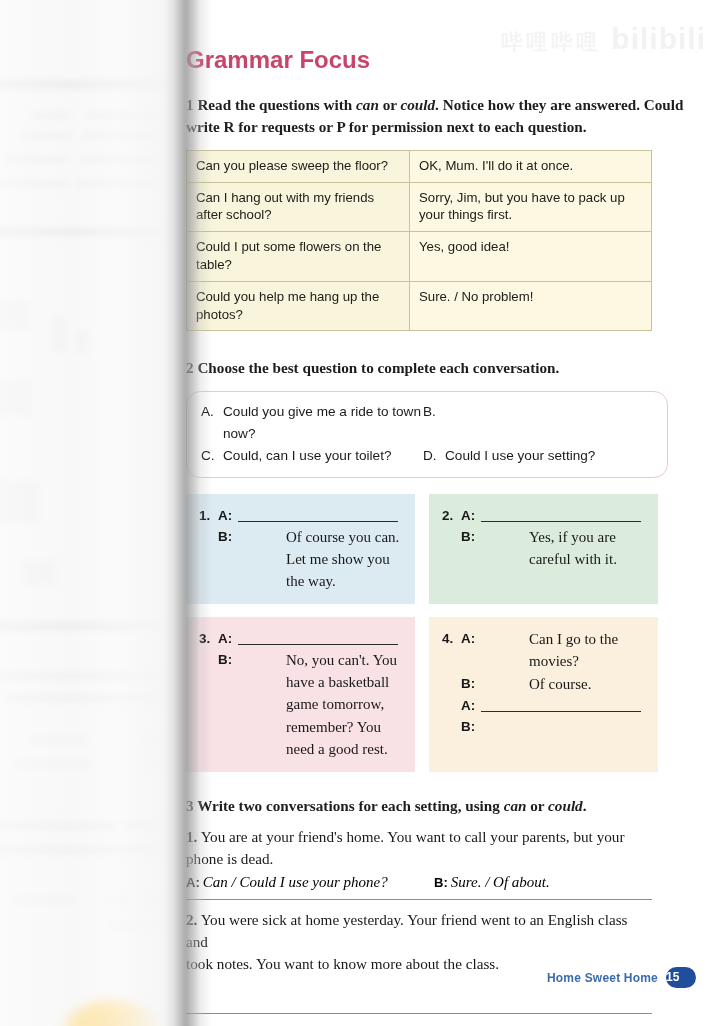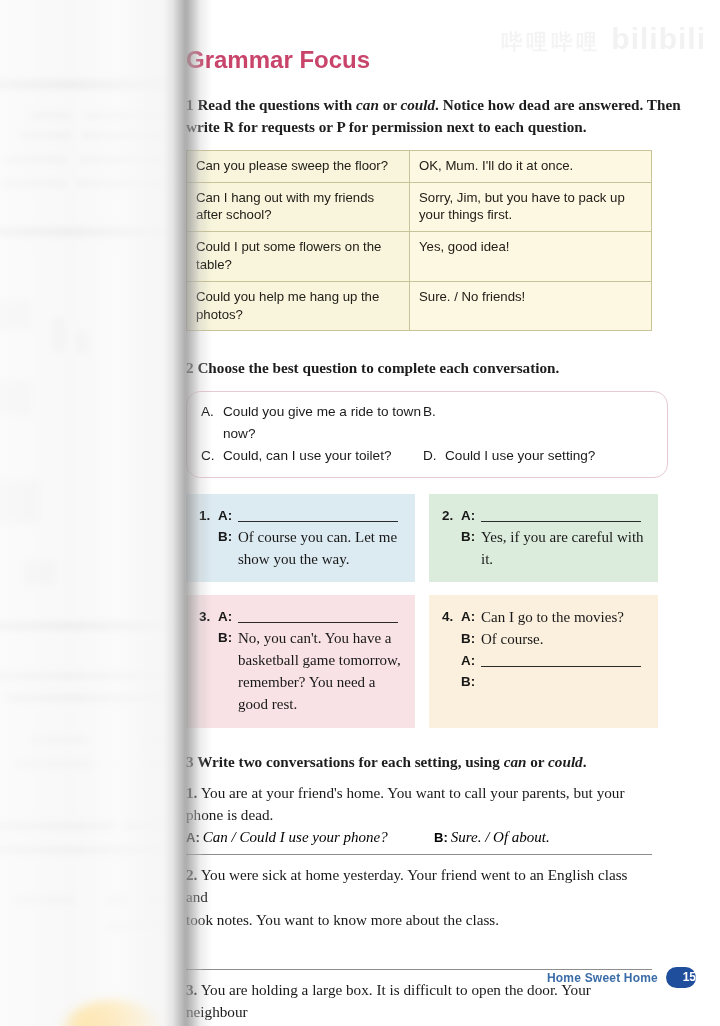--- a/index.html
+++ b/index.html
@@ -160,21 +160,21 @@
   .ln .no{
     font-family:"Liberation Sans", sans-serif;
     font-weight:700;font-size:13.4px;
     flex:0 0 19px;padding-top:1px;
   }
   .ln .spk{
     font-family:"Liberation Sans", sans-serif;
     font-weight:700;font-size:13.4px;
     flex:0 0 20px;padding-top:1px;
   }
-  .ln .txt{flex:1;}
+  .ln .txt{flex:1;margin-left:48px;}
   .ln .blank{
     flex:1;border-bottom:1.4px solid #2b2b2b;
     height:14px;margin-top:2px;margin-right:4px;
   }
   .ln.ind{padding-left:19px;}
 
   
   .ex{margin-left:94px;width:466px;}
   .ex p{
     margin:0;
@@ -200,21 +200,21 @@
   }
   .footer .label{
     font-size:12px;font-weight:700;color:#3a6ca8;
     vertical-align:middle;margin-right:8px;letter-spacing:.2px;
   }
   .footer .pill{
     display:inline-block;vertical-align:middle;
     width:30px;height:21px;border-radius:11px;
     background:#1f4e9c;color:#ffffff;
     font-size:12px;font-weight:700;
-    line-height:21px;text-align:right;
+    line-height:21px;text-align:left;
   }
 </style>
 </head>
 <body>
 
 <div id="facing-page">
   <div class="bleed" style="left:-8px;top:80px;width:196px;height:9px;"></div>
   <div class="bleed soft" style="left:30px;top:112px;width:40px;height:7px;"></div>
   <div class="bleed soft" style="left:86px;top:112px;width:96px;height:7px;"></div>
   <div class="bleed soft" style="left:20px;top:132px;width:52px;height:7px;"></div>
@@ -262,42 +262,42 @@
 
   <div id="page-inner">
 
     <div class="title-row">
       <h1 class="sec-title">Grammar Focus</h1>
     </div>
 
     <div style="height:22px"></div>
     <div class="instr">
       <span class="num">1</span>
-      <span>Read the questions with </span><i>can</i><span> or </span><i>could</i><span>. Notice how dead are answered. Then</span><br>
+      <span>Read the questions with </span><i>can</i><span> or </span><i>could</i><span>. Notice how they are answered. Could</span><br>
       <span>write R for requests or P for permission next to each question.</span>
     </div>
 
     <div style="height:11px"></div>
     <table class="qa">
       <tbody>
         <tr>
           <td class="c1">Can you please sweep the floor?</td>
           <td class="c2">OK, Mum. I'll do it at once.</td>
         </tr>
         <tr>
           <td class="c1">Can I hang out with my friends after school?</td>
           <td class="c2">Sorry, Jim, but you have to pack up your things first.</td>
         </tr>
         <tr>
           <td class="c1">Could I put some flowers on the table?</td>
           <td class="c2">Yes, good idea!</td>
         </tr>
         <tr>
           <td class="c1">Could you help me hang up the photos?</td>
-          <td class="c2">Sure. / No friends!</td>
+          <td class="c2">Sure. / No problem!</td>
         </tr>
       </tbody>
     </table>
 
     <div style="height:26px"></div>
     <div class="instr">
       <span class="num">2</span>
       <span>Choose the best question to complete each conversation.</span>
     </div>
 

